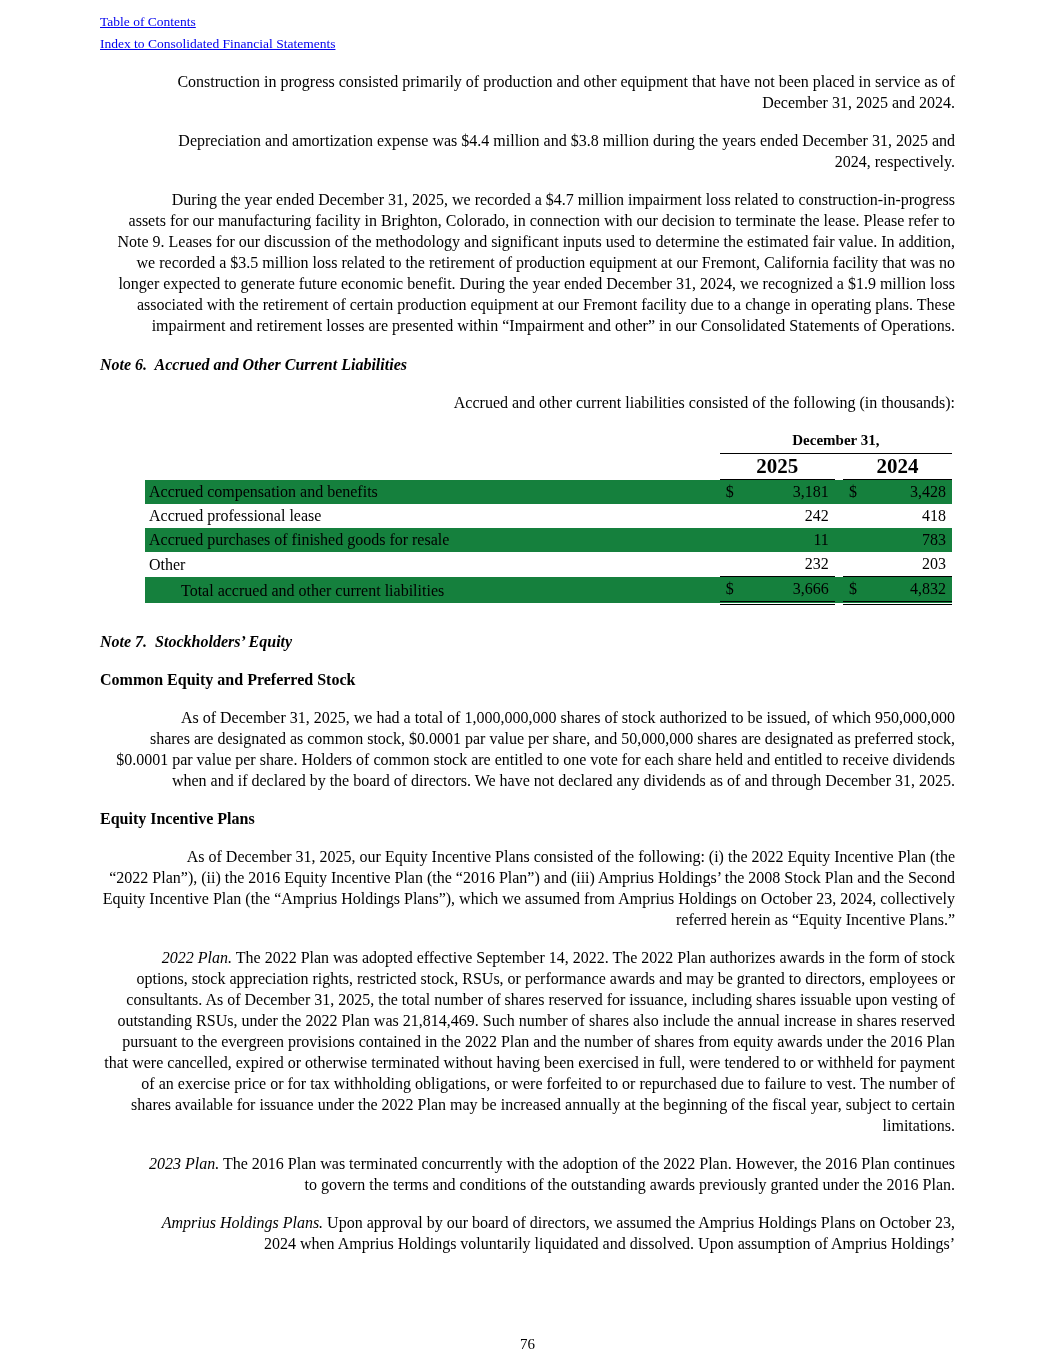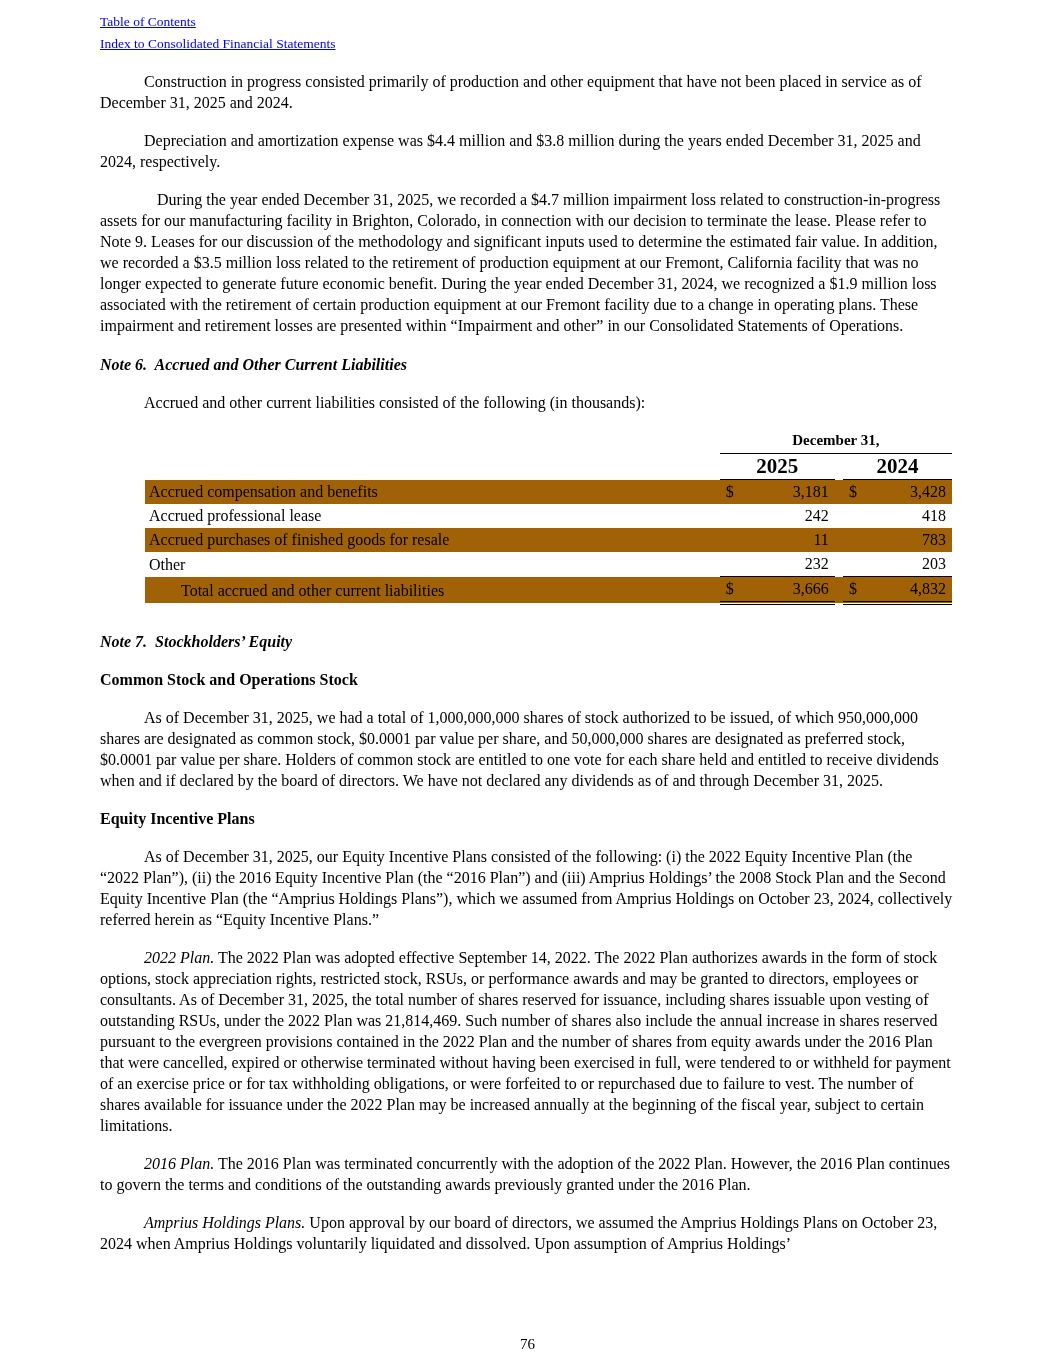--- a/index.html
+++ b/index.html
@@ -21,21 +21,21 @@
     color: #0000EE;
     text-decoration: underline;
     cursor: pointer;
   }
   .links .linkrow { line-height: 22px; }
   p.body {
     font-size: 16px;
     line-height: 21px;
     margin-top: 17px;
     text-indent: 44px;
-    text-align: left;
+    text-align: right;
   }
   p.body.indent-lg { text-indent: 57px; }
   h3.note {
     font-size: 16px;
     line-height: 21px;
     font-weight: bold;
     margin-top: 18px;
     font-style: italic;
   }
   h4.sub {
@@ -60,21 +60,21 @@
   table.fin col.c-num2 { width: 84px; }
   table.fin td {
     vertical-align: bottom;
     line-height: 20px;
     padding: 2px 0;
   }
   table.fin td.lbl { padding-left: 4px; }
   table.fin td.lbl.tot { padding-left: 36px; }
   table.fin td.sym { text-align: left; padding-left: 6px; }
   table.fin td.num { text-align: right; padding-right: 6px; }
-  table.fin tr.blue td { background: #a16207; }
+  table.fin tr.blue td { background: #15803d; }
   table.fin td.grp-hdr {
     text-align: center;
     font-weight: bold;
     font-size: 15px;
     border-bottom: 1.5px solid #000;
     padding-bottom: 3px;
   }
   table.fin td.yr {
     text-align: center;
     font-weight: bold;
@@ -172,30 +172,30 @@
           <td class="num dbl">3,666</td>
           <td></td>
           <td class="sym dbl">$</td>
           <td class="num dbl">4,832</td>
         </tr>
       </tbody>
     </table>
 
     <h3 class="note" style="margin-top:16px;">Note 7.&nbsp; Stockholders’ Equity</h3>
 
-    <h4 class="sub">Common Stock and Operations Stock</h4>
+    <h4 class="sub">Common Equity and Preferred Stock</h4>
 
     <p class="body">As of December 31, 2025, we had a total of 1,000,000,000 shares of stock authorized to be issued, of which 950,000,000 shares are designated as common stock, $0.0001 par value per share, and 50,000,000 shares are designated as preferred stock, $0.0001 par value per share. Holders of common stock are entitled to one vote for each share held and entitled to receive dividends when and if declared by the board of directors. We have not declared any dividends as of and through December 31, 2025.</p>
 
     <h4 class="sub">Equity Incentive Plans</h4>
 
     <p class="body">As of December 31, 2025, our Equity Incentive Plans consisted of the following: (i) the 2022 Equity Incentive Plan (the “2022 Plan”), (ii) the 2016 Equity Incentive Plan (the “2016 Plan”) and (iii) Amprius Holdings’ the 2008 Stock Plan and the Second Equity Incentive Plan (the “Amprius Holdings Plans”), which we assumed from Amprius Holdings on October 23, 2024, collectively referred herein as “Equity Incentive Plans.”</p>
 
     <p class="body"><i>2022 Plan.</i><span> The 2022 Plan was adopted effective September 14, 2022. The 2022 Plan authorizes awards in the form of stock options, stock appreciation rights, restricted stock, RSUs, or performance awards and may be granted to directors, employees or consultants. As of December 31, 2025, the total number of shares reserved for issuance, including shares issuable upon vesting of outstanding RSUs, under the 2022 Plan was 21,814,469. Such number of shares also include the annual increase in shares reserved pursuant to the evergreen provisions contained in the 2022 Plan and the number of shares from equity awards under the 2016 Plan that were cancelled, expired or otherwise terminated without having been exercised in full, were tendered to or withheld for payment of an exercise price or for tax withholding obligations, or were forfeited to or repurchased due to failure to vest. The number of shares available for issuance under the 2022 Plan may be increased annually at the beginning of the fiscal year, subject to certain limitations.</span></p>
 
-    <p class="body"><i>2016 Plan.</i><span> The 2016 Plan was terminated concurrently with the adoption of the 2022 Plan. However, the 2016 Plan continues to govern the terms and conditions of the outstanding awards previously granted under the 2016 Plan.</span></p>
+    <p class="body"><i>2023 Plan.</i><span> The 2016 Plan was terminated concurrently with the adoption of the 2022 Plan. However, the 2016 Plan continues to govern the terms and conditions of the outstanding awards previously granted under the 2016 Plan.</span></p>
 
     <p class="body"><i>Amprius Holdings Plans.</i><span> Upon approval by our board of directors, we assumed the Amprius Holdings Plans on October 23, 2024 when Amprius Holdings voluntarily liquidated and dissolved. Upon assumption of Amprius Holdings’</span></p>
 
   </div>
 
   <div class="footer">76</div>
 </div>
 
 </body></html>

